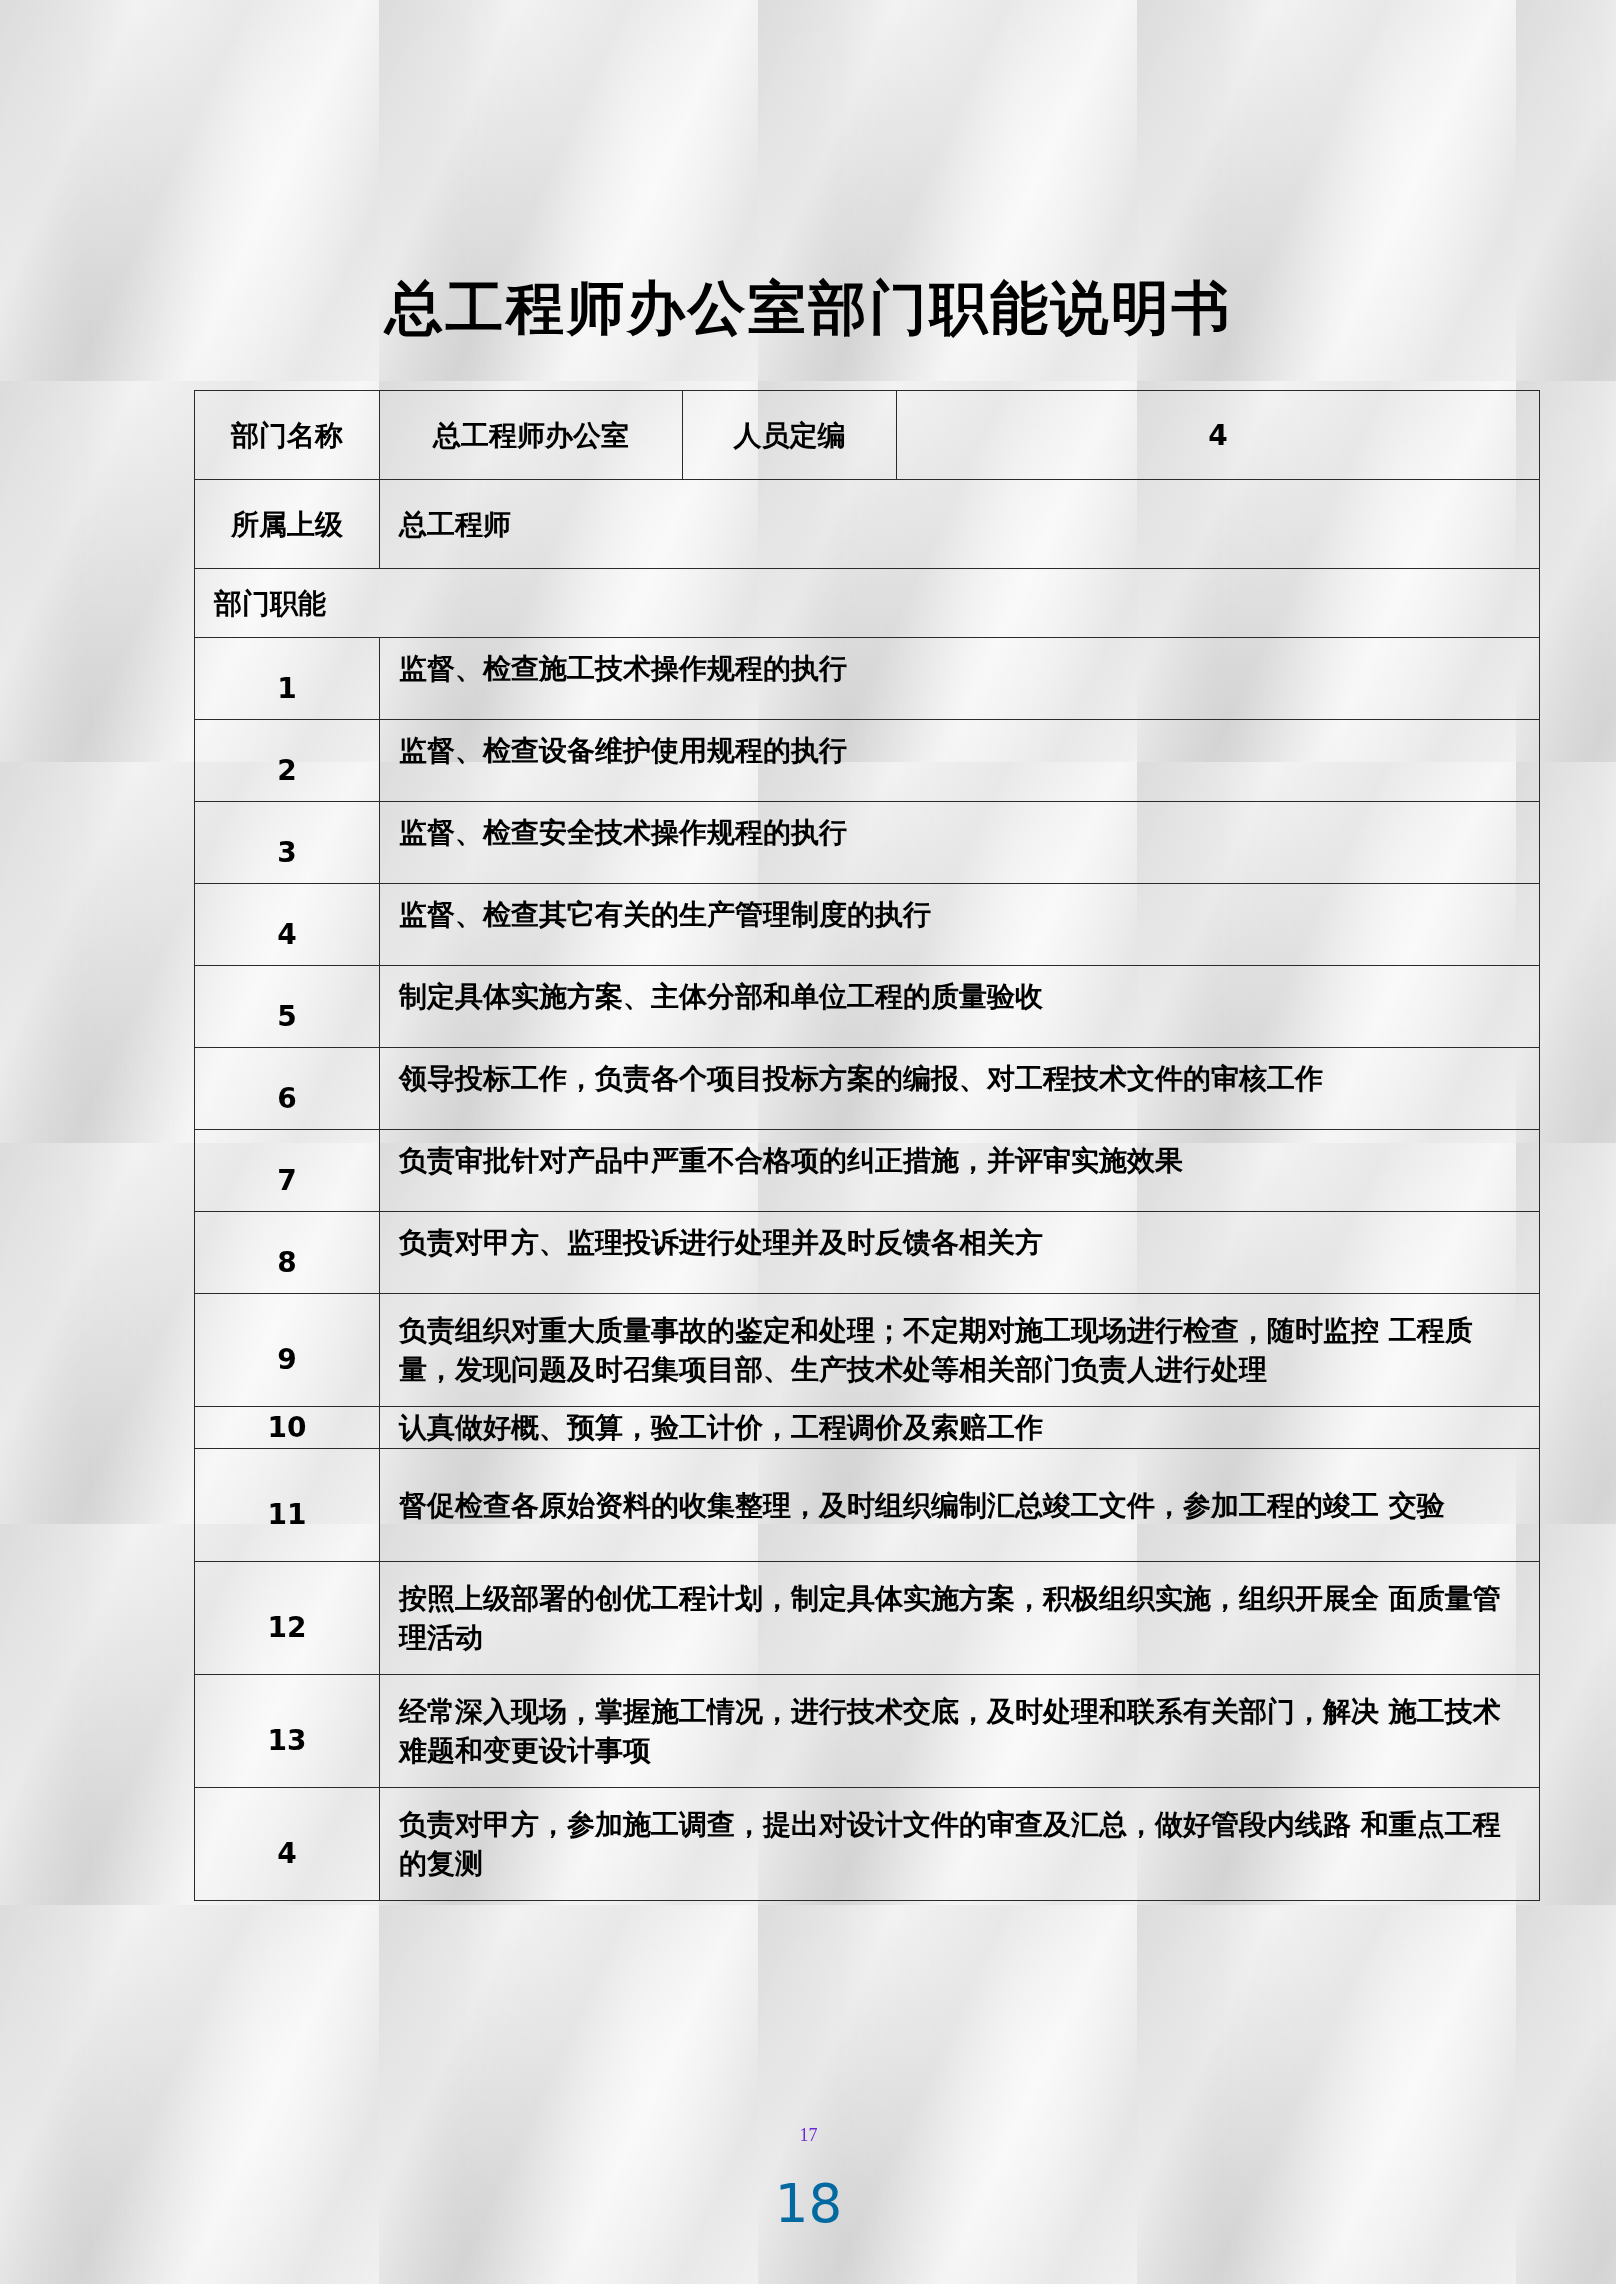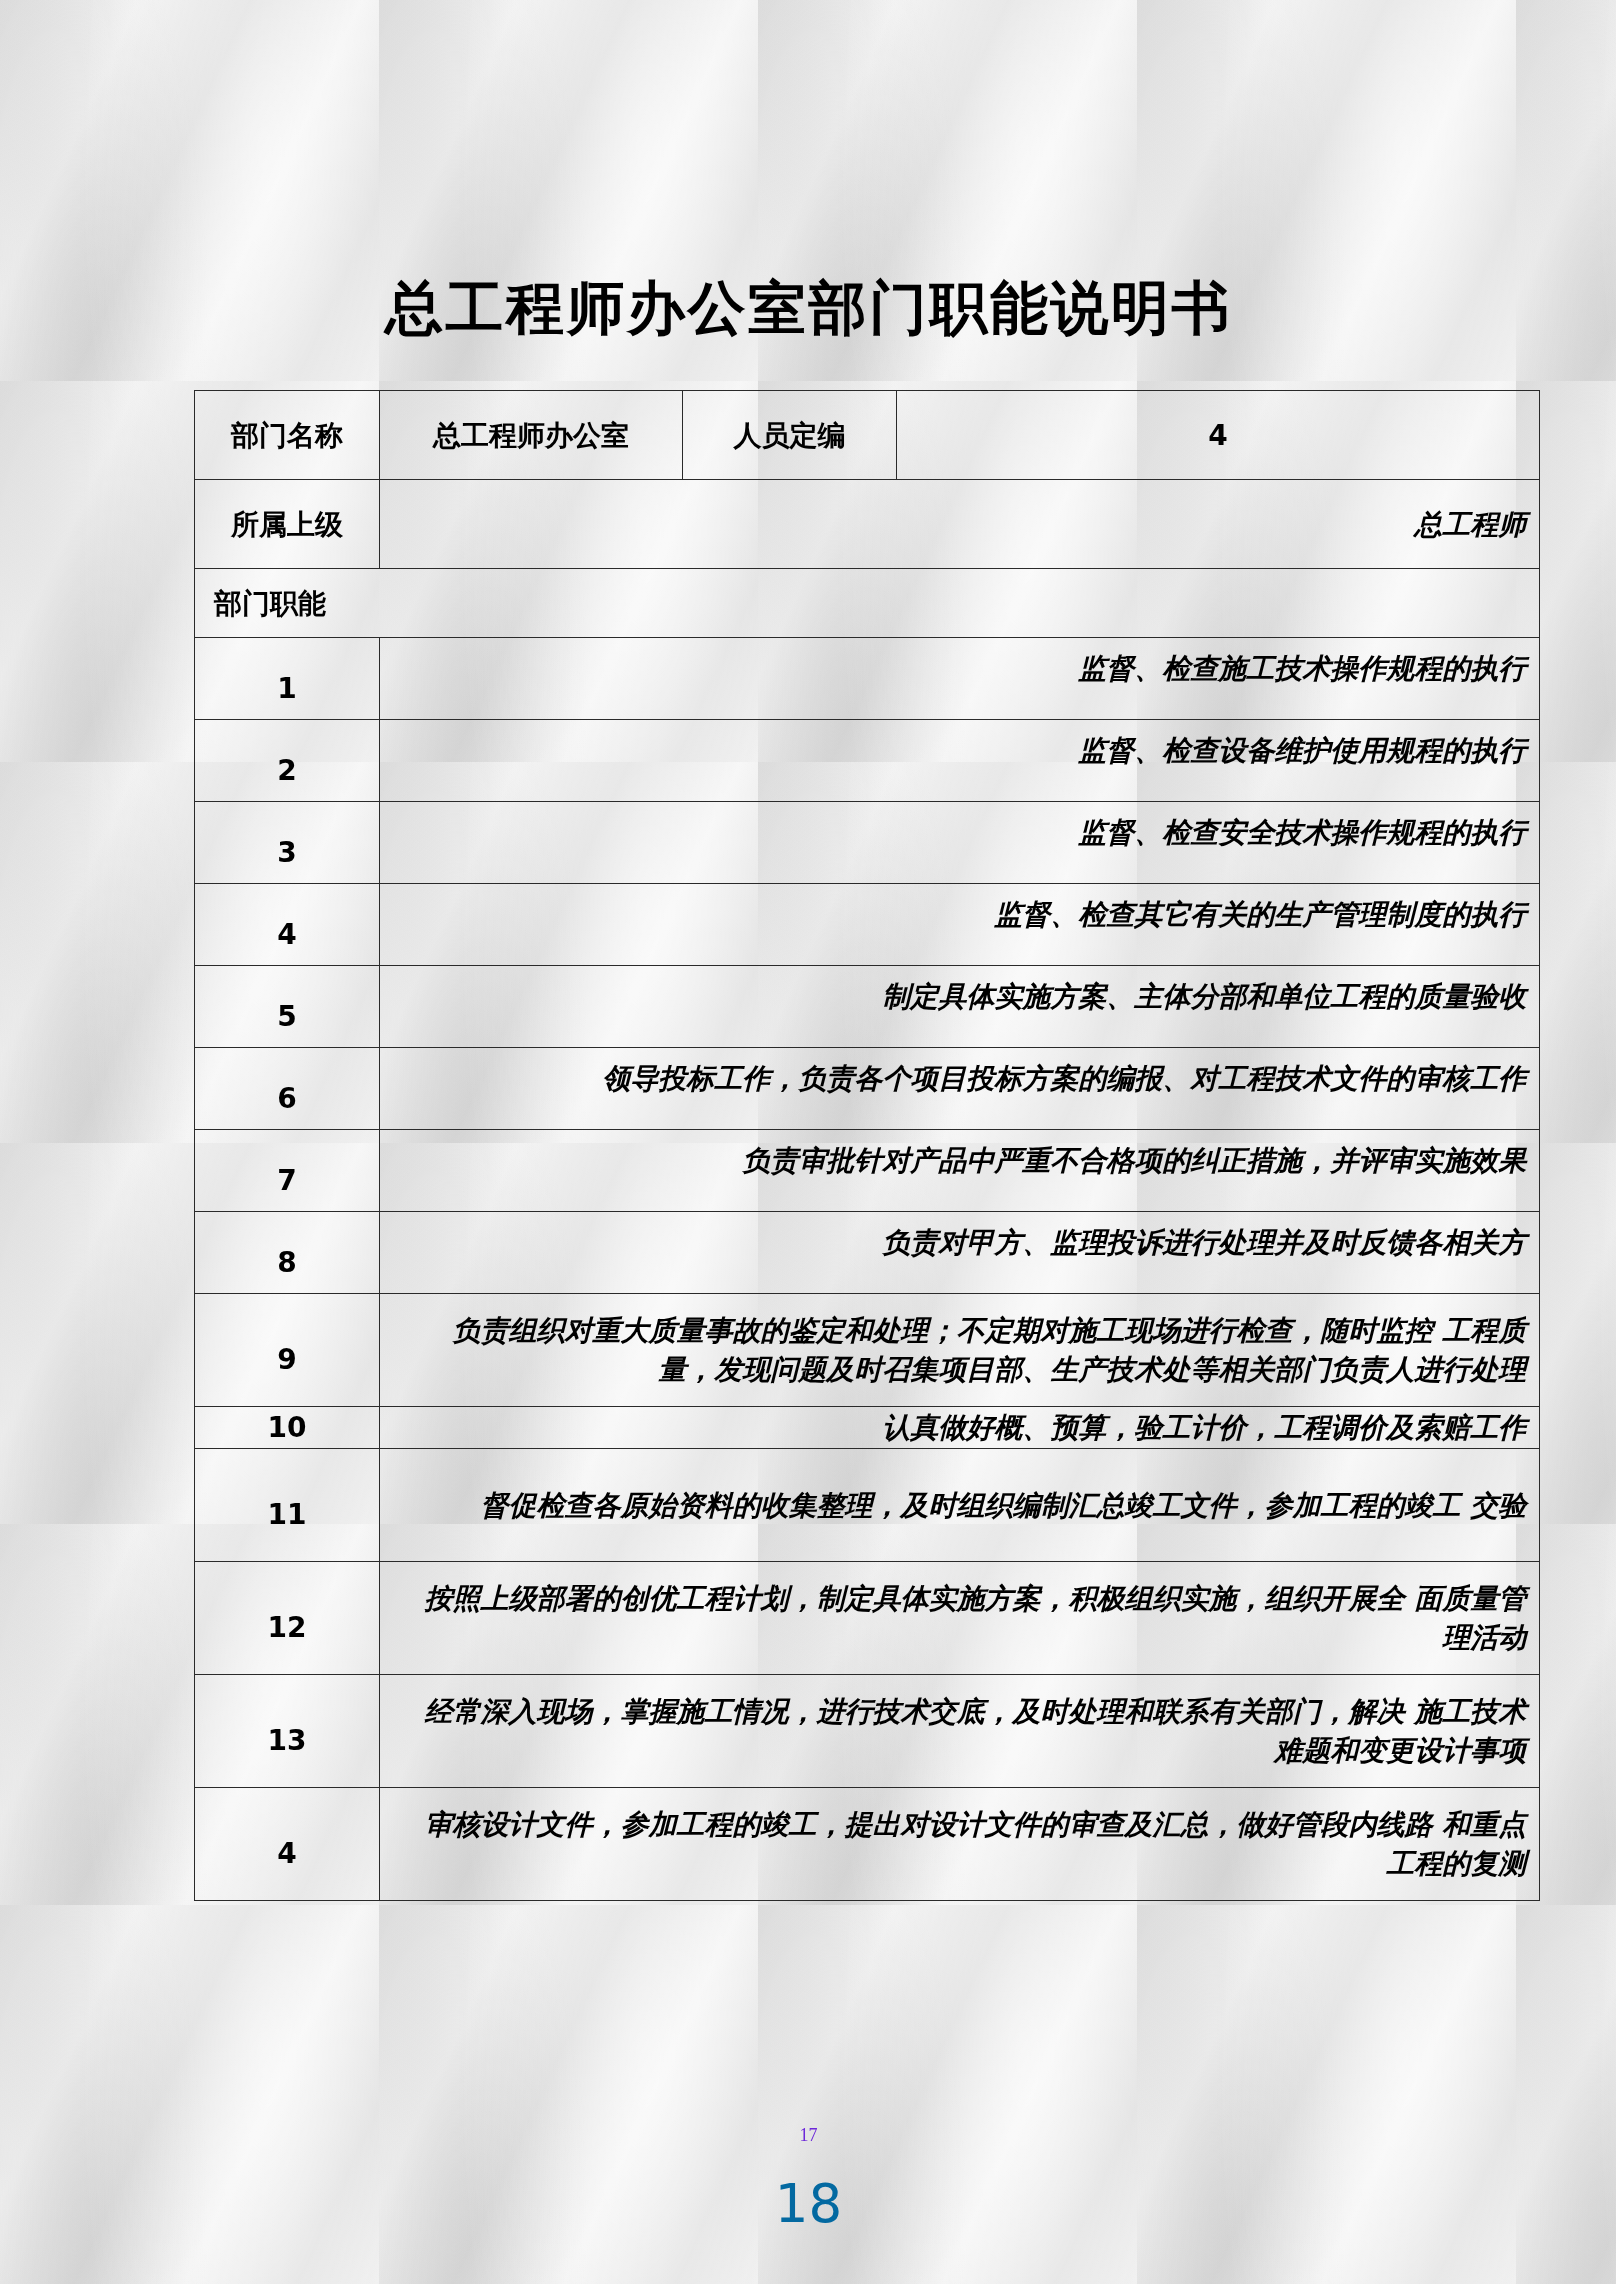--- a/index.html
+++ b/index.html
@@ -21,21 +21,21 @@
     table.duty-table {
       position: absolute; left: 194px; top: 390px; width: 1345px;
       border-collapse: collapse; table-layout: fixed;
     }
     table.duty-table td {
       border: 1.9px solid #2a2a2a; font-weight: bold; font-size: 28px;
       line-height: 39px; vertical-align: middle; padding: 0;
     }
     .c-label { text-align: center; }
     .c-num { text-align: center; padding-top: 19px !important; }
-    .c-text { padding: 0 12.7px 0 19px !important; text-align: right; font-style: italic; }
+    .c-text { padding: 0 12.7px 0 19px !important; text-align: left; }
     .c-text-top { vertical-align: top !important; padding-top: 11.4px !important; }
     .hdr-row td { height: 88px; }
     .sup-row td { height: 88px; }
     .sec-row td { height: 68px; border-bottom: 1.9px solid #2a2a2a; }
     .sec-row .c-label { text-align: left; padding-left: 19px !important; }
     .r1 td { height: 62px; }
     .r2 td { height: 93px; }
     .r-short td { height: 41px; }
     .page-small {
       position: absolute; left: 0; right: 0; top: 2125px; text-align: center;
@@ -120,20 +120,20 @@
     <tr class="r2">
       <td class="c-num">12</td>
       <td class="c-text" colspan="3">按照上级部署的创优工程计划，制定具体实施方案，积极组织实施，组织开展全 面质量管理活动</td>
     </tr>
     <tr class="r2">
       <td class="c-num">13</td>
       <td class="c-text" colspan="3">经常深入现场，掌握施工情况，进行技术交底，及时处理和联系有关部门，解决 施工技术难题和变更设计事项</td>
     </tr>
     <tr class="r2">
       <td class="c-num">4</td>
-      <td class="c-text" colspan="3">审核设计文件，参加工程的竣工，提出对设计文件的审查及汇总，做好管段内线路 和重点工程的复测</td>
+      <td class="c-text" colspan="3">负责对甲方，参加施工调查，提出对设计文件的审查及汇总，做好管段内线路 和重点工程的复测</td>
     </tr>
   </tbody>
 </table>
 
 <div class="page-small">17</div>
 <div class="page-big">18</div>
 
 
 </body></html>

